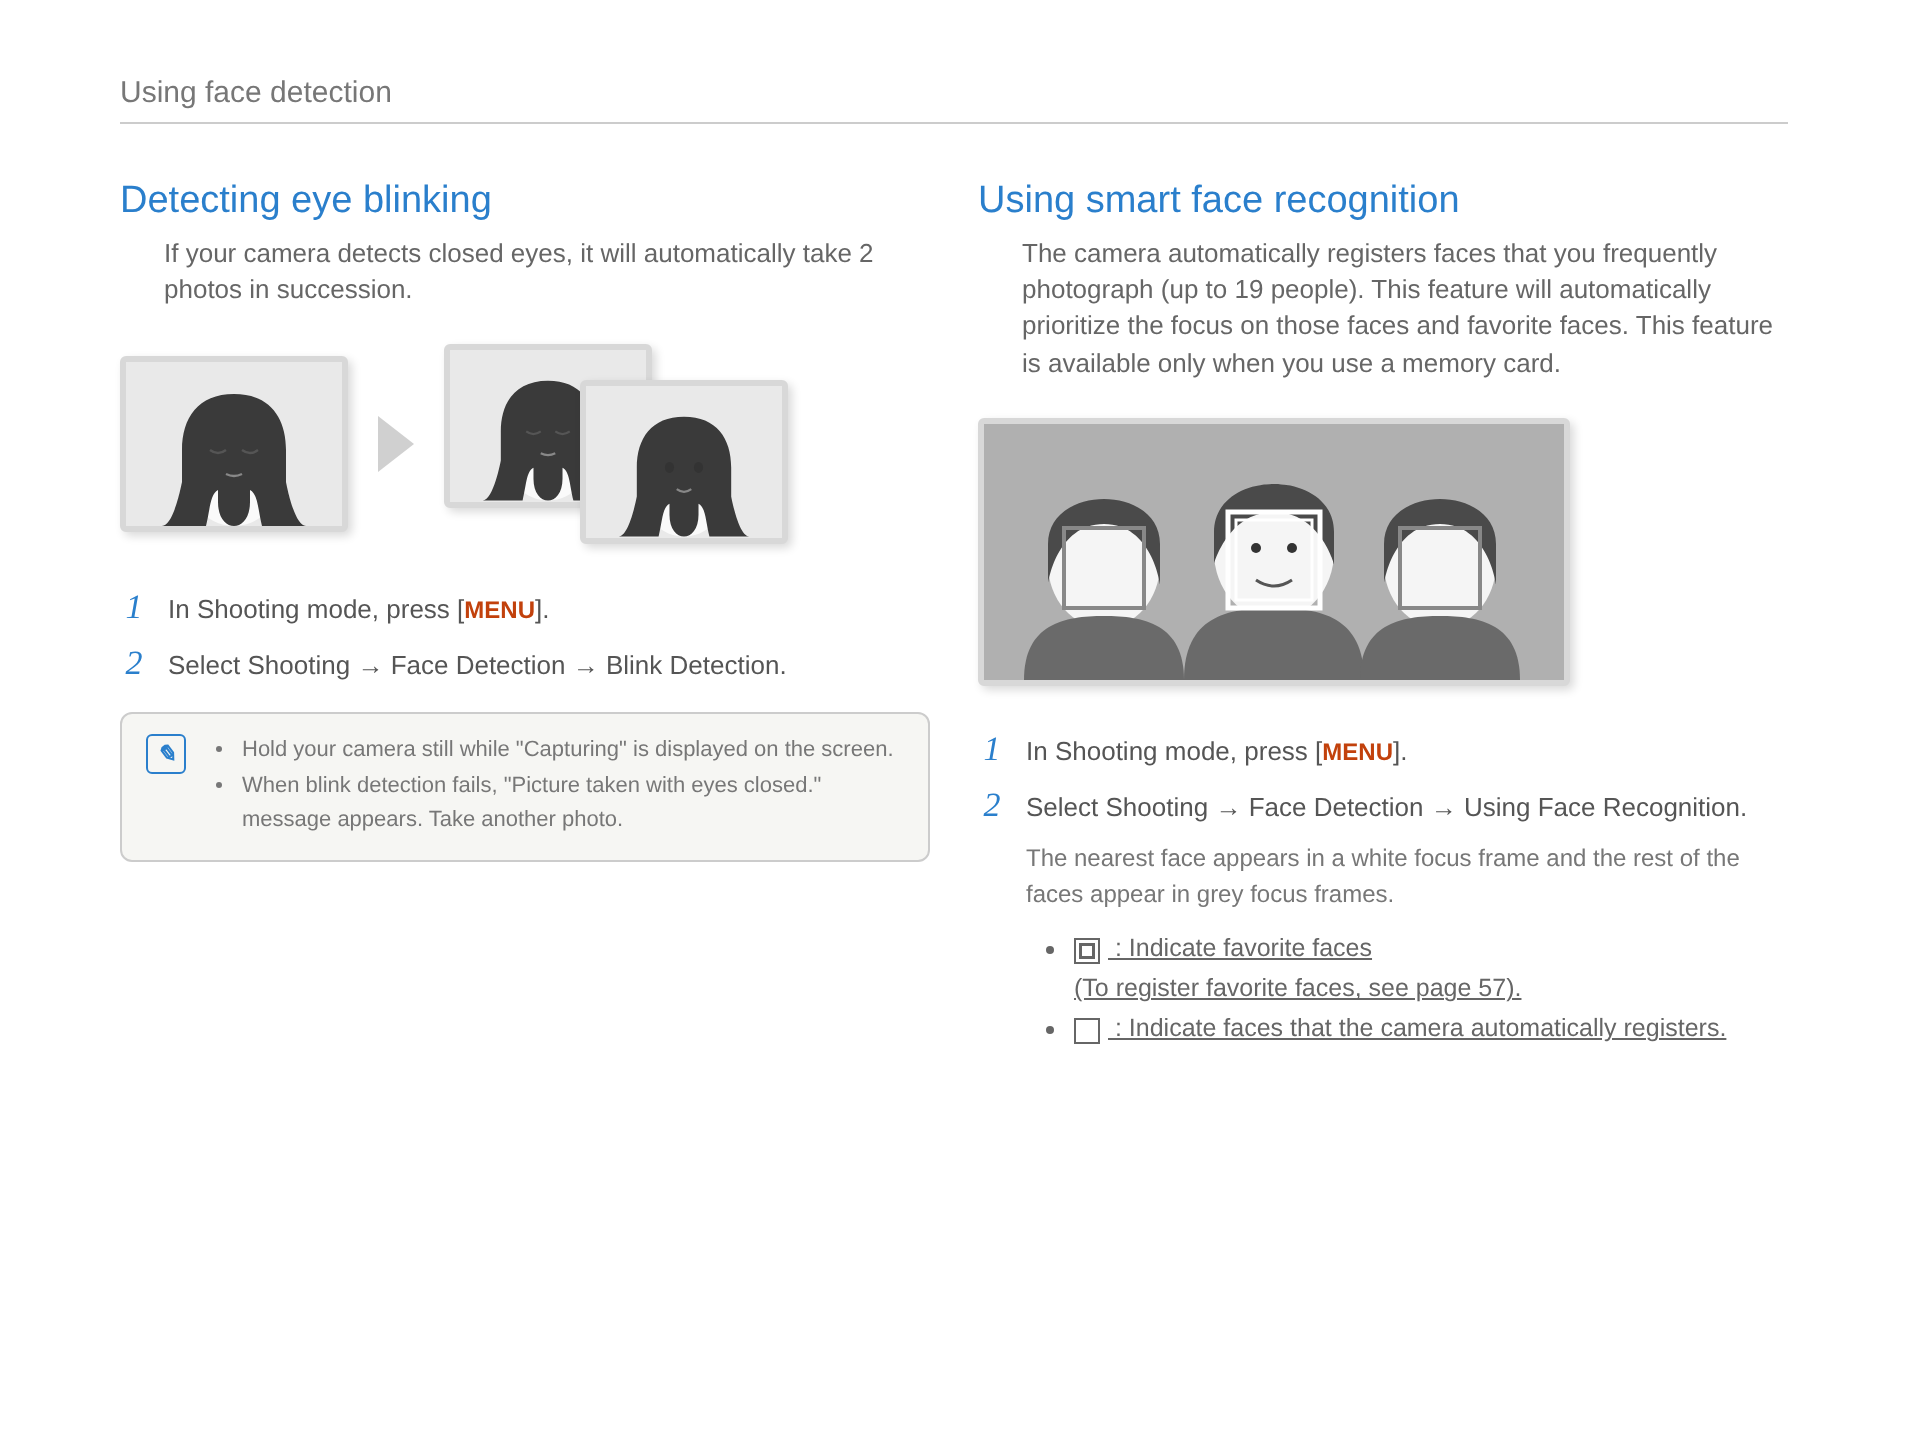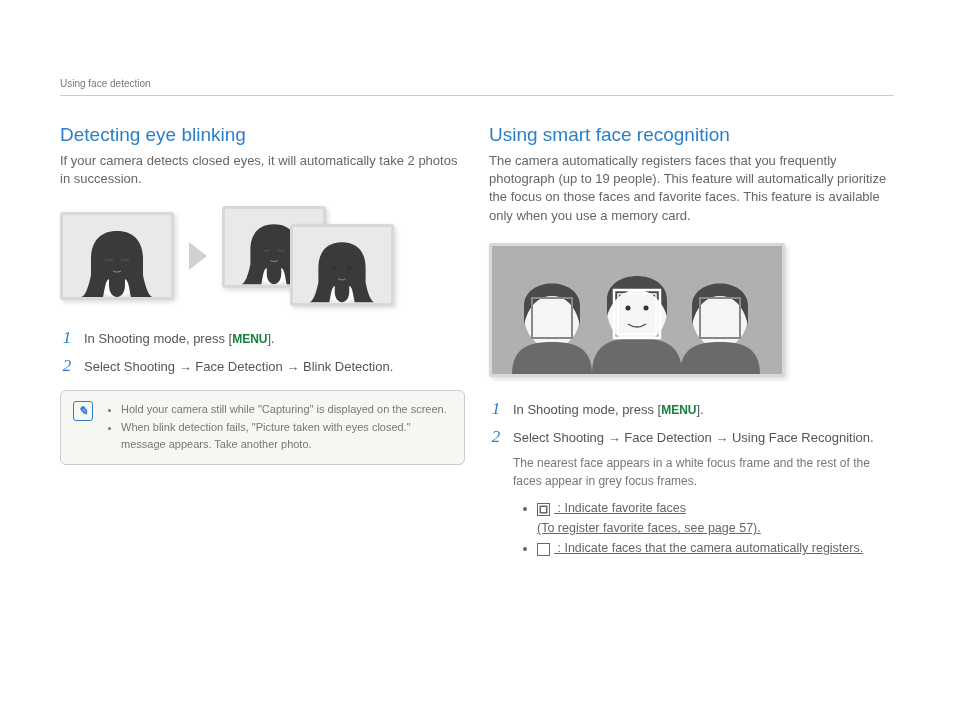--- a/index.html
+++ b/index.html
@@ -14,27 +14,26 @@
   .page {
     width: 954px;
     height: 720px;
     background: #fff;
     box-shadow: 0 2px 8px rgba(0,0,0,0.3);
     box-sizing: border-box;
     padding: 38px 60px 20px 60px;
     position: relative;
   }
   .header-label {
-    font-size: 10px;
+    font-size: 15px;
     color: #777;
     font-weight: 300;
     border-bottom: 1px solid #ccc;
     padding-bottom: 6px;
     margin-bottom: 28px;
-    margin-top: 40px;
   }
   .columns {
     display: flex;
     gap: 24px;
   }
   .col {
     flex: 1;
     min-width: 0;
   }
   h2 {
@@ -42,20 +41,21 @@
     font-weight: 400;
     color: #2a7fcc;
     margin: 0 0 6px 0;
   }
   .intro {
     font-size: 13px;
     line-height: 1.4;
     color: #666;
     font-weight: 300;
     margin-bottom: 18px;
+    margin-left: 22px;
   }
   .illus-row { display: flex; align-items: center; gap: 12px; margin-bottom: 22px; }
   .photo-frame {
     border: 3px solid #d8d8d8;
     border-radius: 3px;
     background: #e9e9e9;
     width: 108px; height: 82px;
     display:flex; align-items:center; justify-content:center;
     overflow:hidden;
     box-shadow: 2px 2px 5px rgba(0,0,0,0.15);
@@ -70,21 +70,21 @@
   .arrow-tri {
     width:0;height:0;
     border-top:14px solid transparent;
     border-bottom:14px solid transparent;
     border-left:18px solid #d0d0d0;
   }
   .step-list { font-size:13px; line-height:1.6; color:#555; }
   .step-row { display:flex; gap:10px; margin-bottom:6px; }
   .step-num { font-family: Georgia, 'Times New Roman', serif; font-style:italic; color:#2a7fcc; font-size:17px; width:14px; flex:none; text-align:center; line-height:1.2; }
   .step-text { flex:1; padding-top:1px; font-weight:300; }
-  .menu-badge { font-weight:bold; font-size:12px; color:#15803d;margin-top:27px; }
+  .menu-badge { font-weight:bold; font-size:12px; color:#c2410c;margin-top:27px; }
   .note-box {
     margin-top: 12px;
     border: 1px solid #ccc;
     background: #f6f6f3;
     border-radius: 6px;
     padding: 10px 12px 10px 12px;
     display:flex;
     gap:12px;
   }
   .note-icon {

